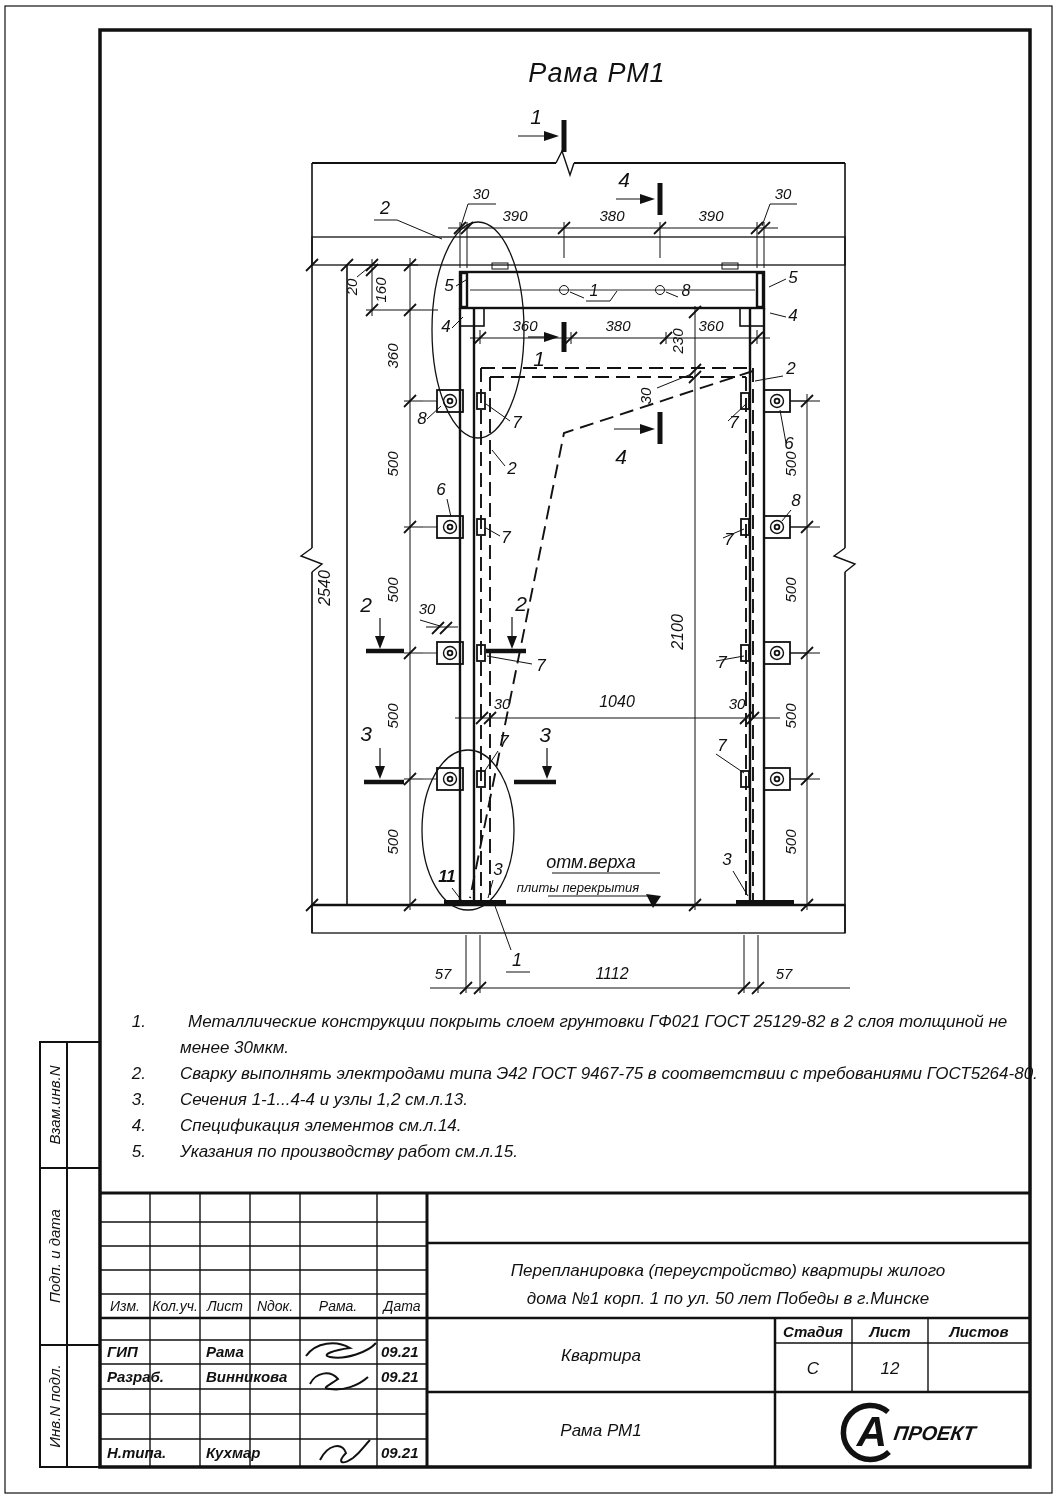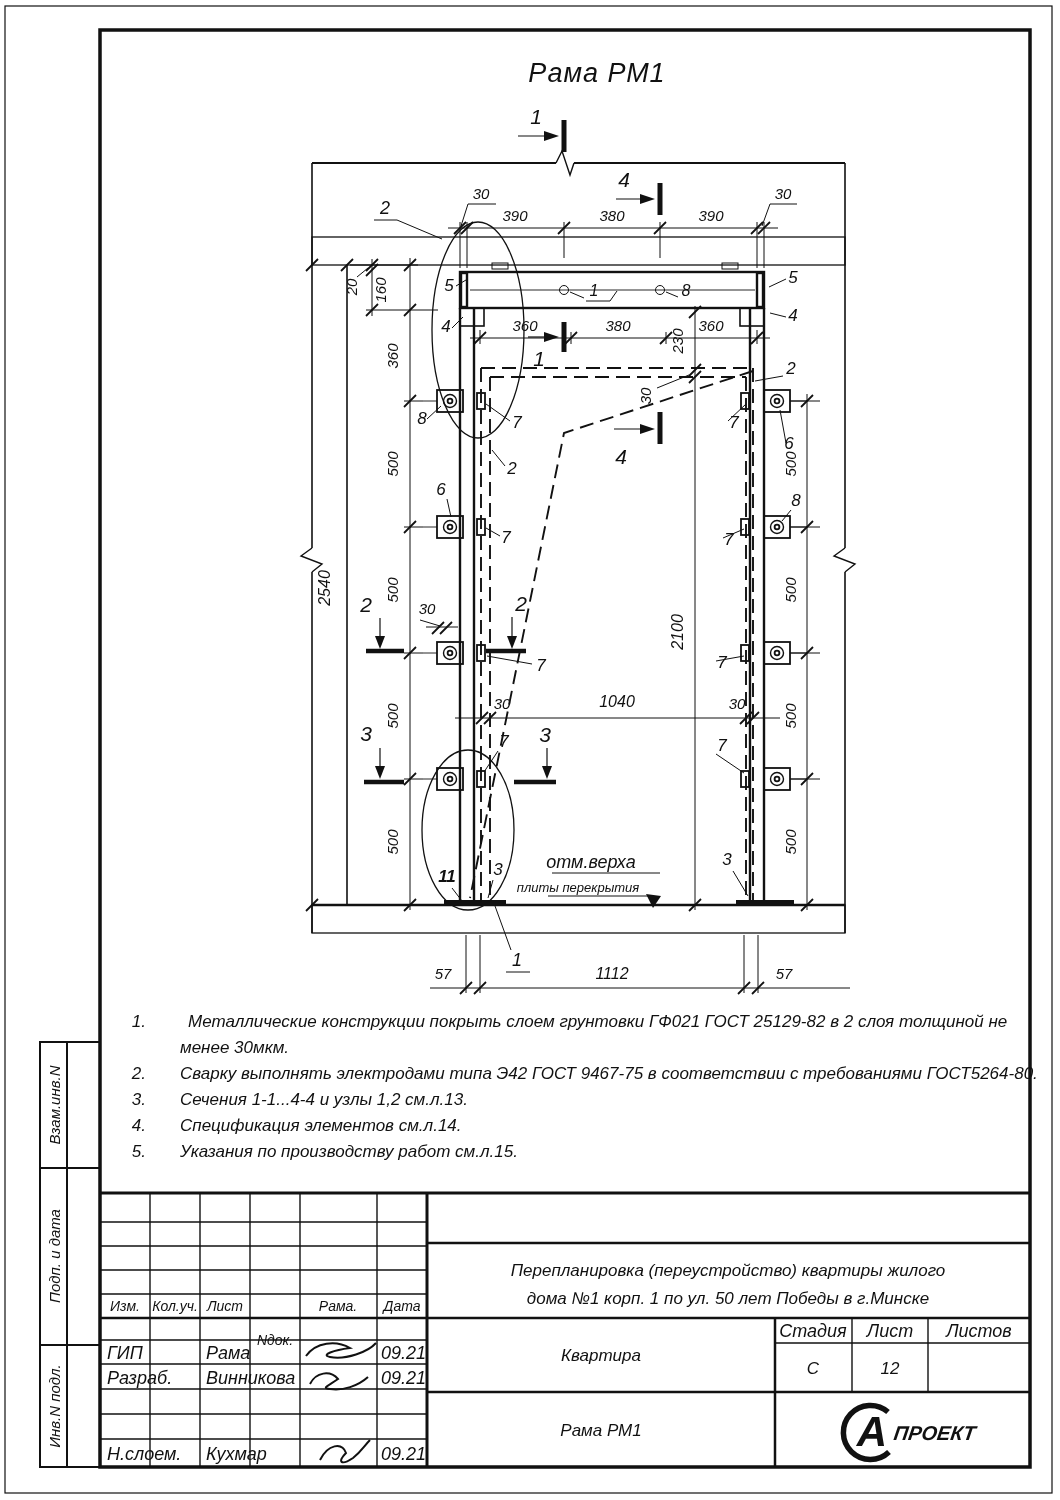--- a/index.html
+++ b/index.html
@@ -6,21 +6,21 @@
   .sheet{position:relative;width:1060px;height:1500px;background:#ffffff;overflow:hidden;
          font-family:"Liberation Sans",sans-serif;color:#111;}
   svg{position:absolute;left:0;top:0;}
   svg line, svg path, svg rect, svg ellipse, svg circle, svg polyline{stroke:#111;fill:none;}
   svg text{fill:#111;font-family:"Liberation Sans",sans-serif;font-style:italic;text-anchor:middle;}
   .txt{position:absolute;font-style:italic;white-space:nowrap;}
   .ctr{transform:translate(-50%,-50%);}
   .title-top{font-size:27px;letter-spacing:1px;}
   .note-num{width:44px;text-align:right;font-size:17px;}
   .note-text{font-size:17px;}
-  .tb{font-size:18px;}
+  .tb{font-size:15px;font-weight:bold;}
   .tb-small{font-size:14px;}
   .tb-big{font-size:17px;}
   .rot{transform:translate(-50%,-50%) rotate(-90deg);font-size:15px;}
   .logo-a{font-size:42px;font-weight:bold;font-style:italic;}
   .logo-w{font-size:20px;font-weight:900;font-style:italic;letter-spacing:0px;transform:skewX(-8deg);}
 </style>
 </head>
 <body>
 
 <div class="sheet">
@@ -425,33 +425,33 @@
 <div>
   <div class="txt rot" style="left:54px;top:1105px;">Взам.инв.N</div>
   <div class="txt rot" style="left:54px;top:1256px;">Подп. и дата</div>
   <div class="txt rot" style="left:54px;top:1406px;">Инв.N подл.</div>
 </div>
 
 <div>
   <div class="txt ctr tb-small" style="left:125px;top:1306px;">Изм.</div>
   <div class="txt ctr tb-small" style="left:175px;top:1306px;">Кол.уч.</div>
   <div class="txt ctr tb-small" style="left:225px;top:1306px;">Лист</div>
-  <div class="txt ctr tb-small" style="left:275px;top:1306px;margin-top:34px;">Nдок.</div>
+  <div class="txt ctr tb-small" style="left:275px;top:1306px;">Nдок.</div>
   <div class="txt ctr tb-small" style="left:338px;top:1306px;">Рама.</div>
   <div class="txt ctr tb-small" style="left:402px;top:1306px;font-style:italic;">Дата</div>
 
   <div class="txt tb" style="left:107px;top:1343px;">ГИП</div>
   <div class="txt tb" style="left:206px;top:1343px;">Рама</div>
   <div class="txt tb" style="left:381px;top:1343px;">09.21</div>
 
   <div class="txt tb" style="left:107px;top:1368px;">Разраб.</div>
   <div class="txt tb" style="left:206px;top:1368px;">Винникова</div>
   <div class="txt tb" style="left:381px;top:1368px;">09.21</div>
 
-  <div class="txt tb" style="left:107px;top:1444px;">Н.слоем.</div>
+  <div class="txt tb" style="left:107px;top:1444px;">Н.типа.</div>
   <div class="txt tb" style="left:206px;top:1444px;">Кухмар</div>
   <div class="txt tb" style="left:381px;top:1444px;">09.21</div>
 
   <div class="txt ctr tb-big" style="left:728px;top:1271px;">Перепланировка (переустройство) квартиры жилого</div>
   <div class="txt ctr tb-big" style="left:728px;top:1299px;">дома №1 корп. 1 по ул. 50 лет Победы в г.Минске</div>
 
   <div class="txt ctr tb-big" style="left:601px;top:1356px;">Квартира</div>
   <div class="txt ctr tb-big" style="left:601px;top:1431px;">Рама РМ1</div>
 
   <div class="txt ctr tb" style="left:813px;top:1331px;">Стадия</div>

